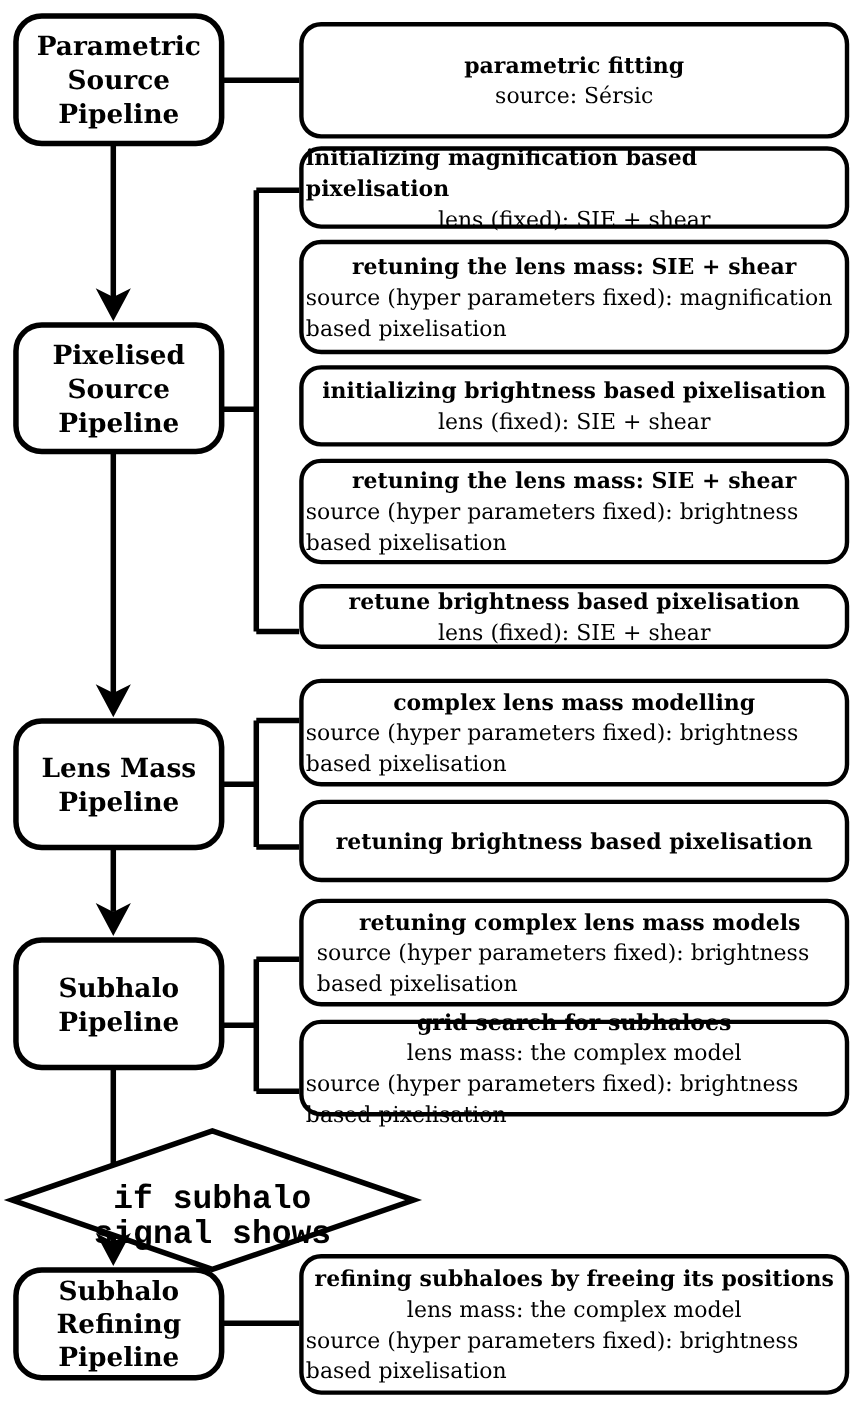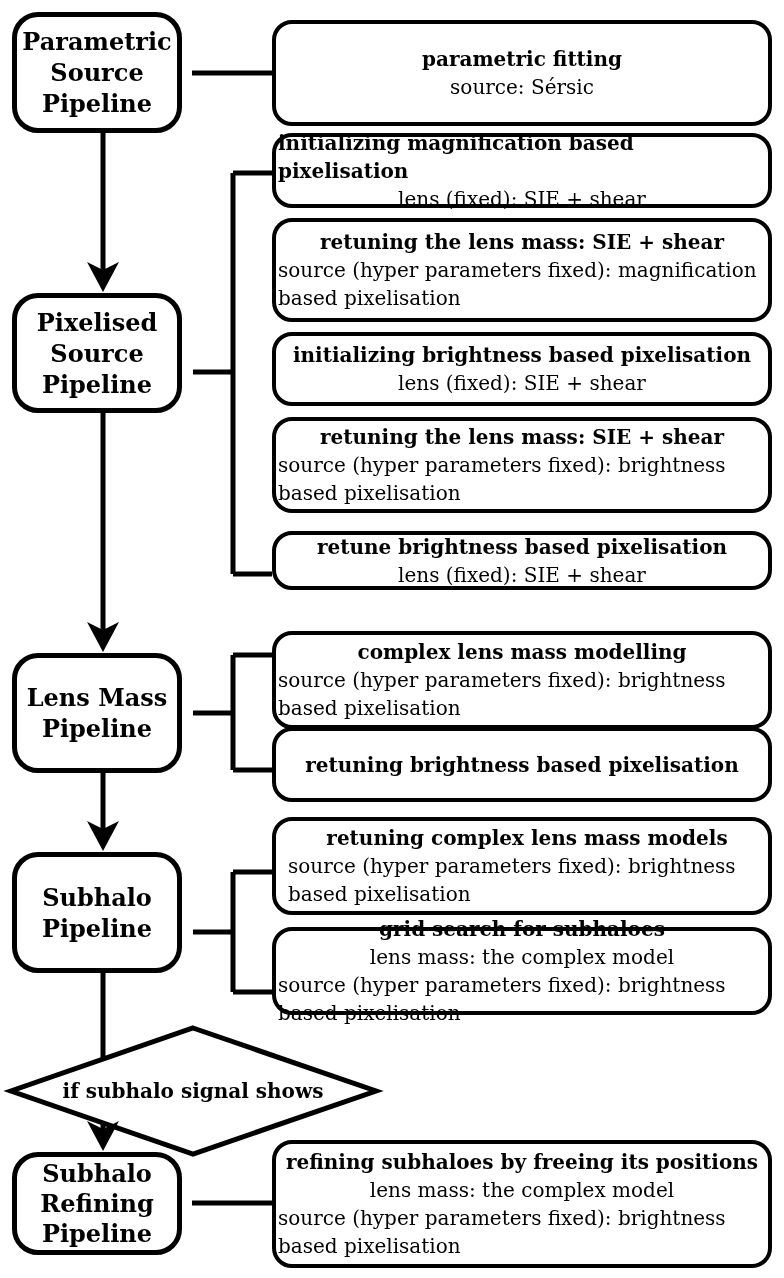--- a/index.html
+++ b/index.html
@@ -6,21 +6,21 @@
   #stage{
     position:relative;
     width:784px;height:1278px;
     background:#ffffff;
     font-family:"DejaVu Serif","Liberation Serif",serif;
     color:#000;
     overflow:hidden;
   }
   #wires{position:absolute;left:0;top:0;z-index:1;}
   .lbox{
-    position:absolute;left:12px;width:170px;
+    position:absolute;left:12px;width:192px;
     box-sizing:border-box;
     border:5px solid #000;border-radius:26px;
     background:#fff;
     display:flex;align-items:center;justify-content:center;
     text-align:center;
     font-weight:bold;font-size:24px;line-height:31px;
     white-space:pre-line;
     z-index:2;
   }
   .lb0{top:12px;height:121px;}
@@ -39,30 +39,31 @@
     padding:0 2px;
     z-index:2;
   }
   .rbox .title{font-weight:bold;}
   .rb0{top:20px;height:106px;}
   .rb1{top:133px;height:75px;}
   .rb2{top:218px;height:104px;}
   .rb3{top:332px;height:74px;}
   .rb4{top:417px;height:96px;}
   .rb5{top:531px;height:59px;}
-  .rb6{top:631px;height:98px;}
+  .rb6{top:617px;height:98px;}
   .rb7{top:727px;height:75px;}
   .rb8{top:817px;height:98px;padding-left:12px;}
   .rb9{top:927px;height:88px;}
   .rb10{top:1140px;height:128px;}
   .decision-label{
     position:absolute;left:43px;top:1075px;width:300px;
     text-align:center;
-    font-weight:bold;font-size:20px;line-height:32px;
+    font-weight:bold;font-size:30px;line-height:32px;
     z-index:3;
+    font-family:Liberation Mono, monospace;
   }
 </style>
 </head>
 <body>
 
 <div id="stage">
 
   <svg id="wires" width="784" height="1278" viewBox="0 0 784 1278">
 
     <path d="M192 73 H272" stroke="#000" stroke-width="5" fill="none"></path>

